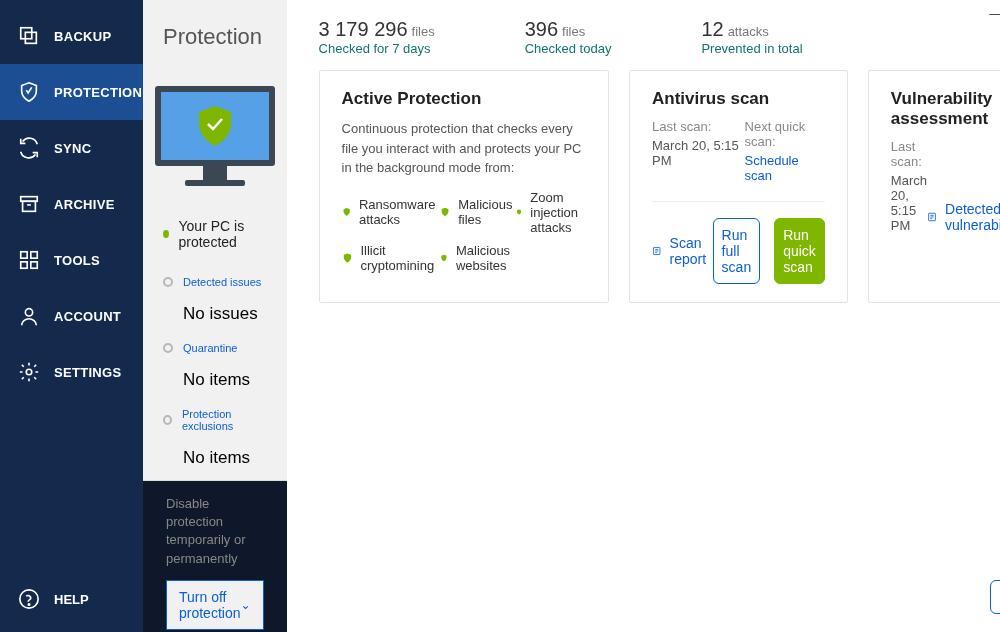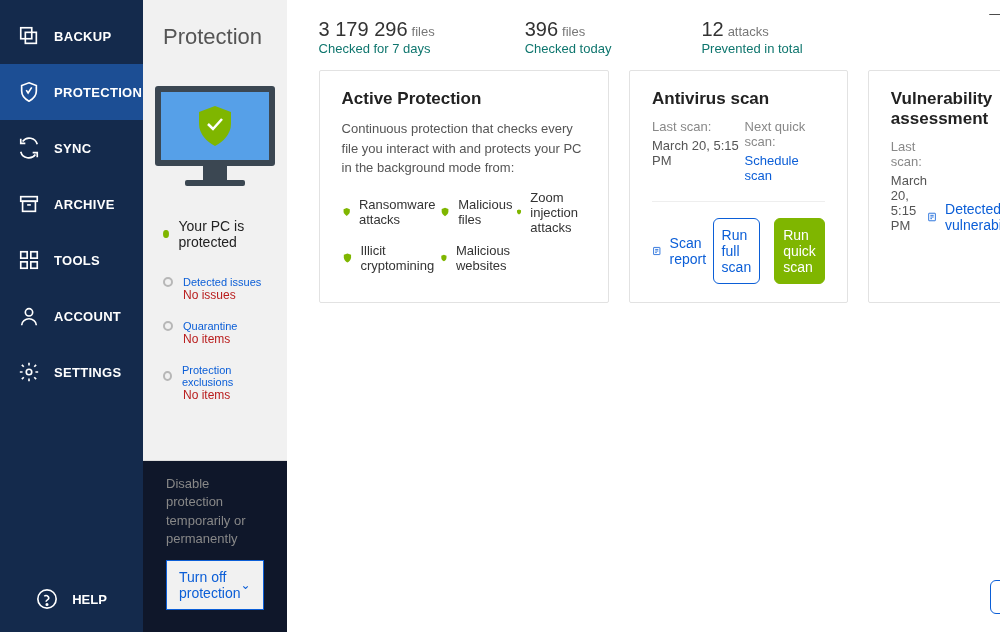--- a/index.html
+++ b/index.html
@@ -4,33 +4,33 @@
 <style>
   * { box-sizing: border-box; margin: 0; padding: 0; font-family: -apple-system, BlinkMacSystemFont, "Segoe UI", Arial, sans-serif; }
   body { width: 1000px; height: 632px; overflow: hidden; background: #fff; color: #222; }
   .app { display: flex; height: 632px; }
   
   .sidebar { width: 143px; background: #142a4c; color: #fff; display: flex; flex-direction: column; font-size: 13px; }
   .nav { flex: 1; padding-top: 8px; }
   .nav-item { display: flex; align-items: center; gap: 14px; padding: 17px 18px; cursor: pointer; font-weight: 600; letter-spacing: .3px; }
   .nav-item.active { background: #1c4e94; }
   .nav-icon { width: 22px; height: 22px; display: flex; align-items: center; justify-content: center; }
-  .help-item { padding: 22px 18px; display: flex; align-items: center; gap: 14px; font-weight: 600; cursor: pointer; justify-content: center; }
+  .help-item { padding: 22px 18px; display: flex; align-items: center; gap: 14px; font-weight: 600; cursor: pointer; }
   
   .panel { width: 222px; background: #f1f1f1; display: flex; flex-direction: column; padding: 10px 0 0 0; }
   .panel-title { font-size: 22px; font-weight: 400; color: #555; padding: 14px 20px 10px; }
   .monitor-wrap { display: flex; justify-content: center; padding: 18px 0 10px; }
   .status-row { display: flex; align-items: center; gap: 10px; padding: 10px 20px 20px; font-size: 14px; }
   .dot { width: 8px; height: 8px; border-radius: 50%; }
   .dot.green { background: #7fb600; }
   .dot.hollow { width: 10px; height: 10px; border: 2px solid #b7b7b7; border-radius: 50%; background: transparent; }
   .link-block { padding: 6px 20px 12px; }
   .link-row { display: flex; align-items: center; gap: 10px; }
   .link-title { color: #0b5ed7; font-size: 11px; }
-  .link-sub { color: #b91c1c; font-size: 12px; margin-left: 20px; margin-top: 0; }
+  .link-sub { color: #000000; font-size: 17px; margin-left: 20px; margin-top: 16px; }
   .panel-bottom { margin-top: auto; border-top: 1px solid #ddd; background: #0f172a; padding: 14px 23px 22px; }
   .panel-bottom-text { color: #888; font-size: 13px; margin-bottom: 12px; line-height: 1.4; }
   .dropdown { border: 1px solid #0b5ed7; padding: 8px 12px; display: flex; align-items: center; justify-content: space-between; font-size: 14px; color: #0b5ed7; cursor: pointer; background: #f1f1f1; }
   .chev { font-size: 12px; }
   
   .main { flex: 1; display: flex; flex-direction: column; position: relative; }
   .winctrl { position: absolute; top: 6px; right: 10px; display: flex; gap: 20px; font-family: "Segoe UI Symbol", sans-serif; font-size: 13px; color: #333; }
   .winctrl span { cursor: pointer; width: 18px; text-align: center; }
   .tabs { display: flex; gap: 40px; padding: 18px 32px 0; border-bottom: 1px solid #e6e6e6; }
   .tab { padding-bottom: 14px; font-size: 14px; color: #555; cursor: pointer; position: relative; }

